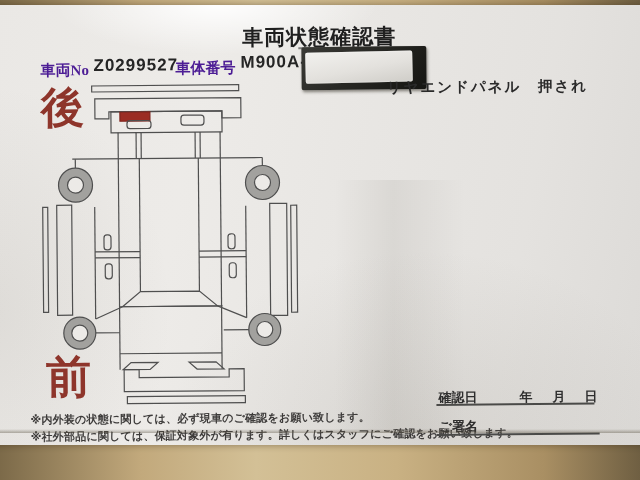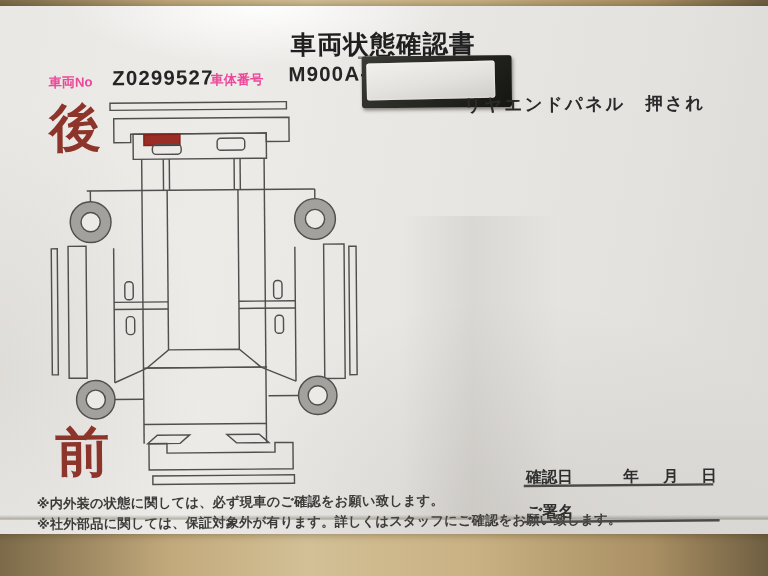--- a/index.html
+++ b/index.html
@@ -25,21 +25,21 @@
     pointer-events:none;
   }
   .bottom-edge{
     position:absolute;left:0;right:0;bottom:0;height:4px;
     background:linear-gradient(180deg,rgba(120,110,92,0) 0%,rgba(95,88,72,0.45) 100%);
   }
   .content{position:absolute;inset:0;transform:rotate(-0.5deg);transform-origin:320px 240px;}
   .abs{position:absolute;white-space:nowrap;}
   .doc-title{left:244px;top:23px;font-size:21px;font-weight:700;color:#1f1f1f;letter-spacing:1px;}
   .title-underline{left:300px;top:47px;width:126px;height:2px;background:rgba(45,45,45,0.55);}
-  .lbl{font-size:11px;font-weight:700;color:#ec4899;}
+  .lbl{font-size:15px;font-weight:700;color:#4c1d95;font-family:Liberation Serif, serif;}
   .val{font-size:17px;font-weight:700;color:#252525;letter-spacing:1px;}
   .vehicle-no-label{left:42px;top:59px;}
   .vehicle-no-value{left:95px;top:54px;}
   .body-no-label{left:177px;top:58px;}
   .body-no-value{left:242px;top:52px;}
   .redact-block{
     left:303px;top:47px;width:125px;height:43px;
     background:linear-gradient(135deg,#3a3a36 0%,#23231f 60%,#151512 100%);
     border-radius:2px;box-shadow:1px 2px 3px rgba(40,35,25,0.5);
   }

